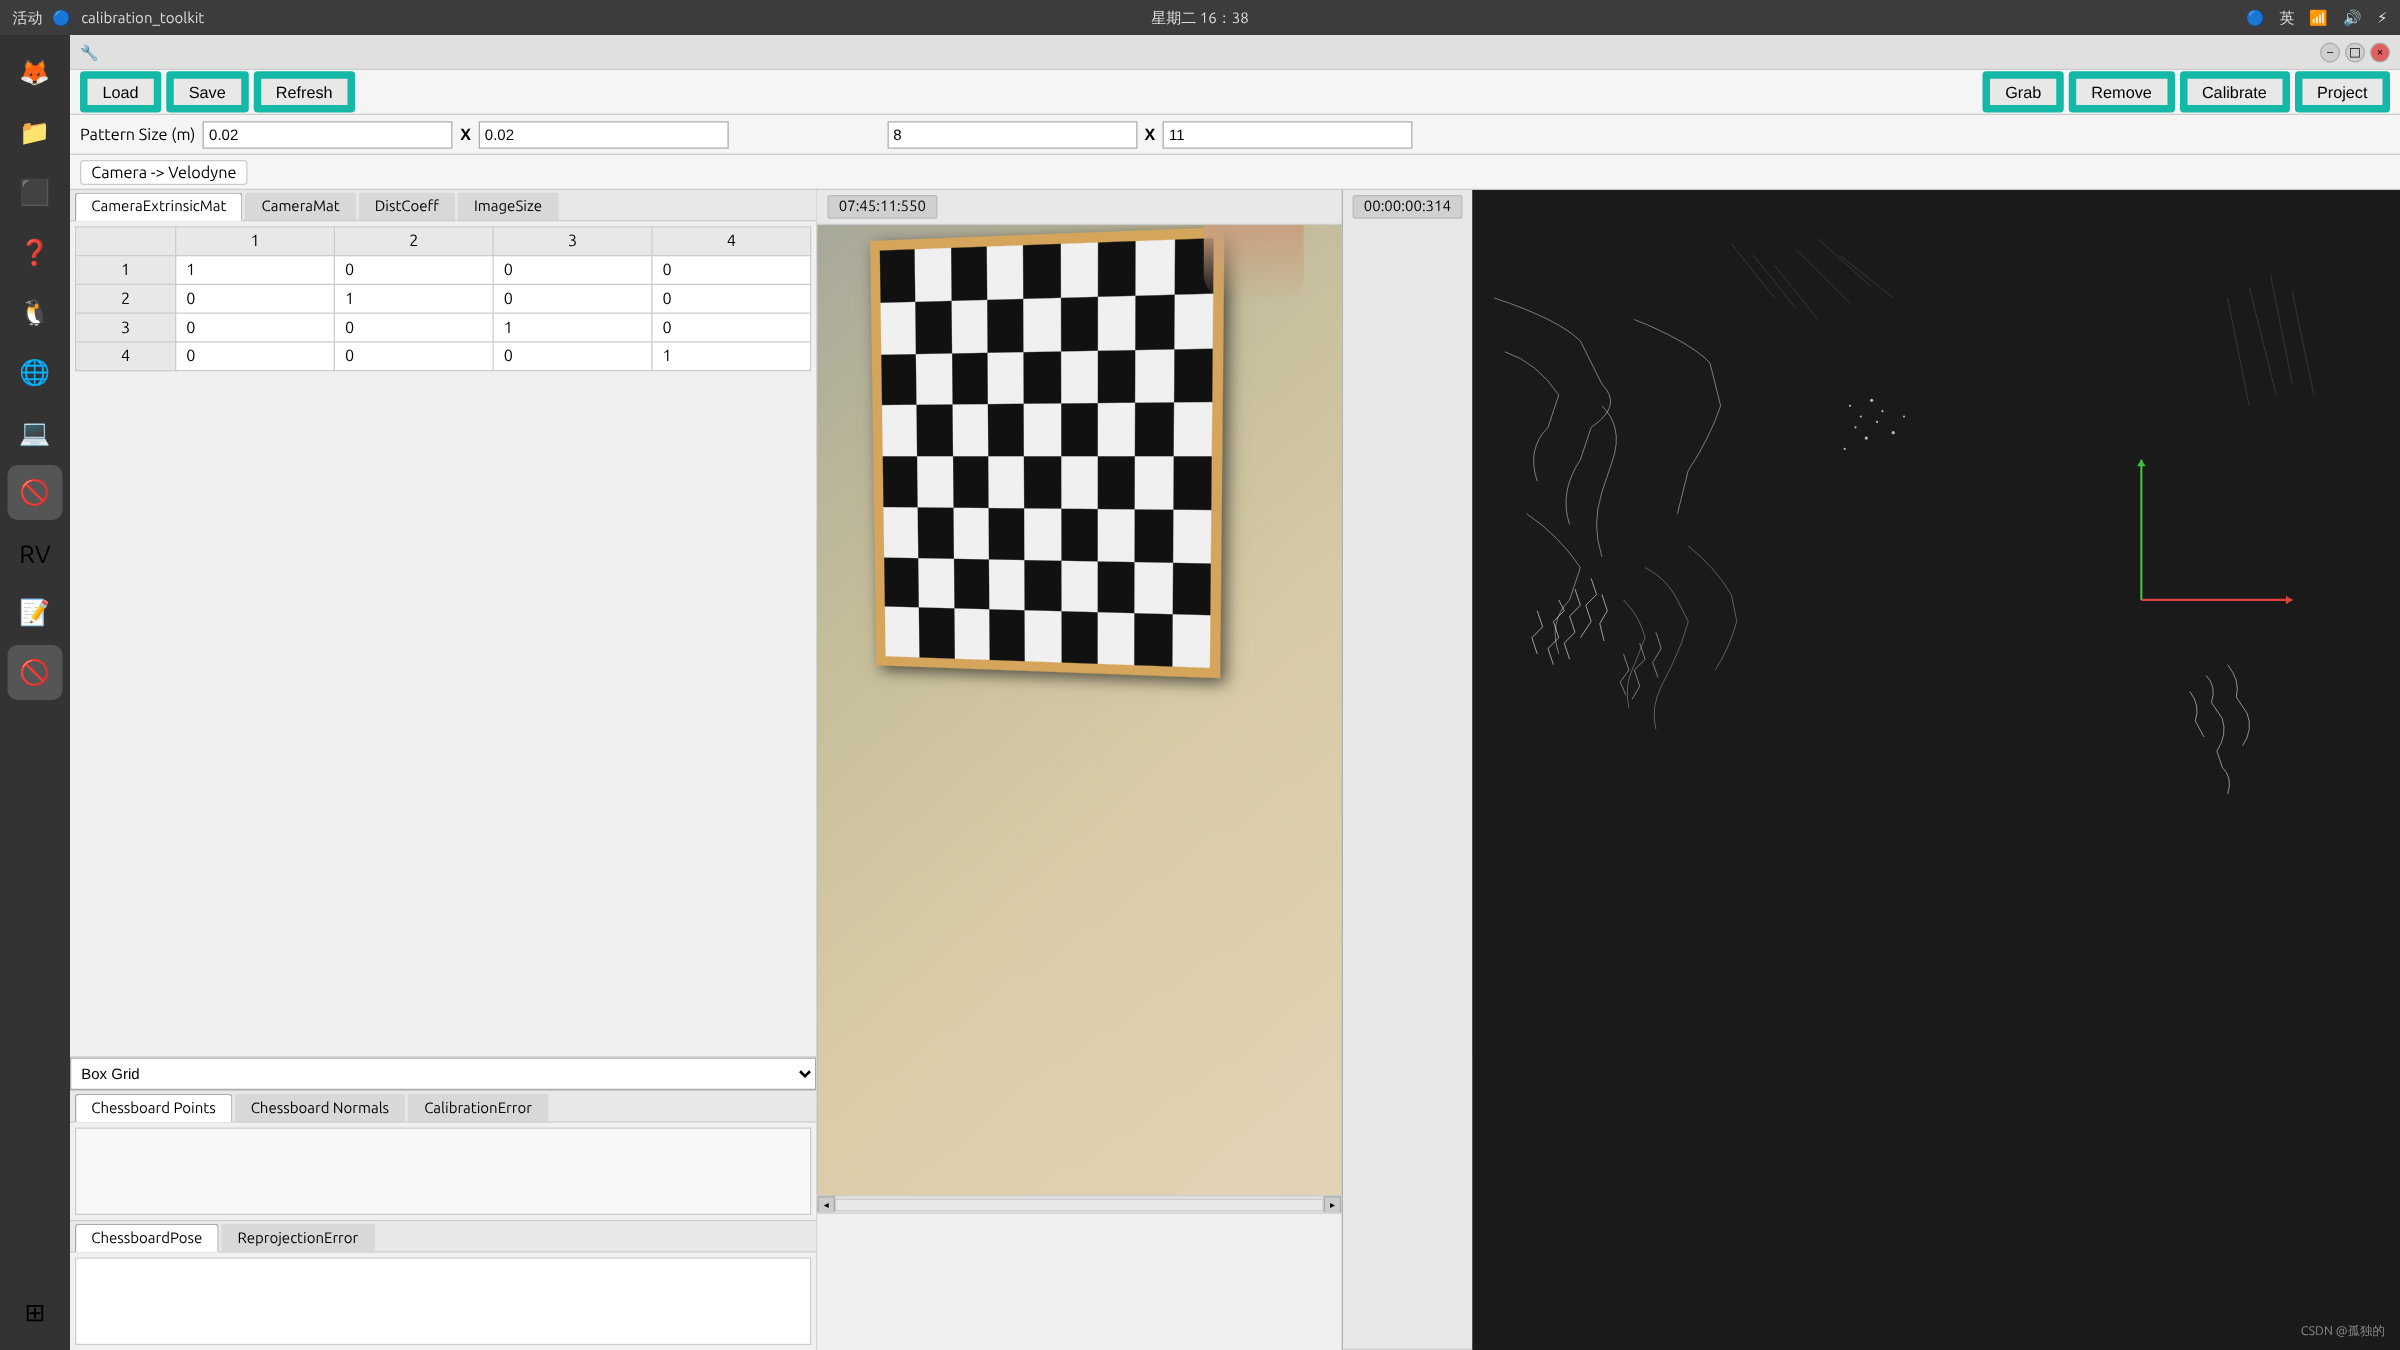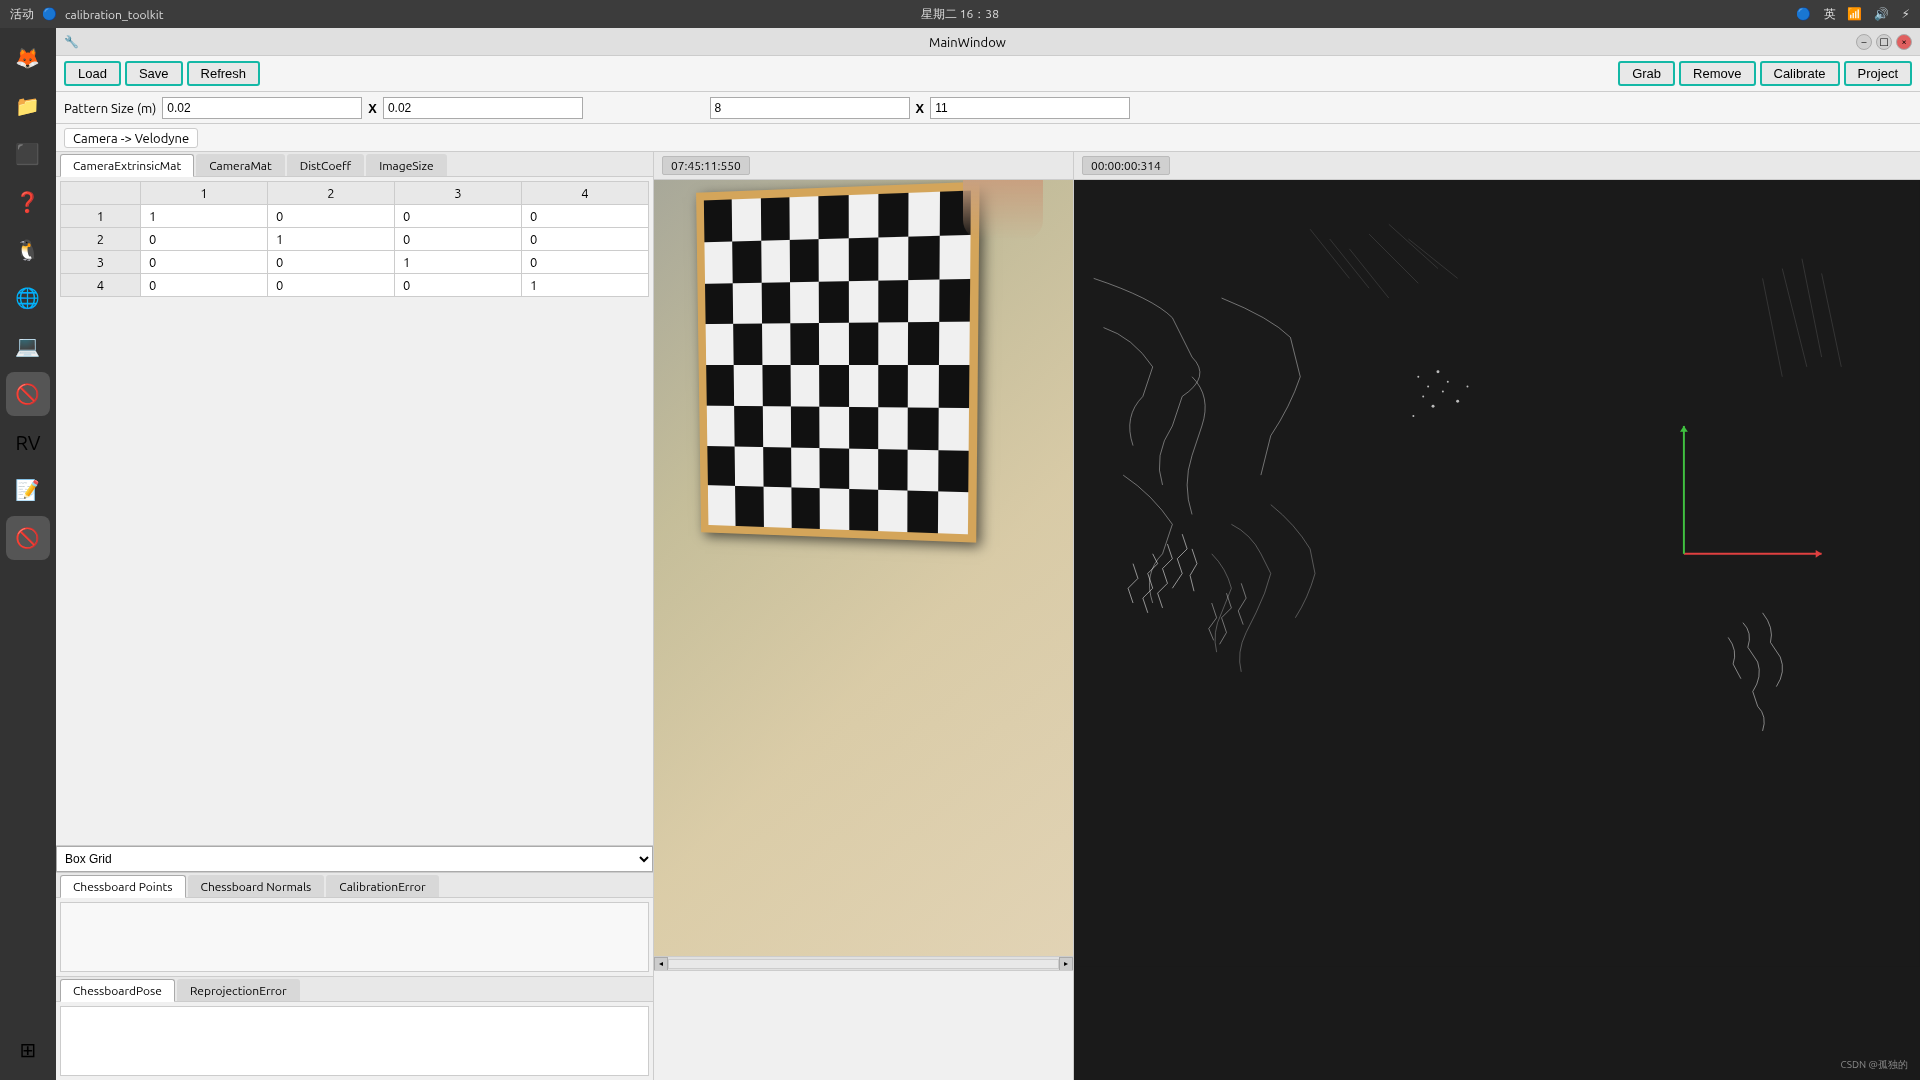--- a/index.html
+++ b/index.html
@@ -92,21 +92,21 @@
       background: #f5f5f5;
       display: flex;
       align-items: center;
       padding: 0 8px;
       gap: 4px;
       border-bottom: 1px solid #ccc;
     }
     .toolbar-btn {
       padding: 3px 12px;
       background: #e8e8e8;
-      border: 2px solid #14b8a6;
+      border: 6px solid #14b8a6;
       border-radius: 3px;
       cursor: pointer;
       font-size: 13px;
     }
     .toolbar-right {
       margin-left: auto;
       display: flex;
       align-items: center;
       gap: 4px;
     }
@@ -313,21 +313,21 @@
     .lower-video {
       height: 110px;
       background: #f0f0f0;
       border-top: 1px solid #ccc;
     }
 
     
     .right-panel {
       flex: 1;
       display: flex;
-      flex-direction: column;
+      flex-direction: row;
       background: #1a1a1a;
     }
     .right-panel-header {
       padding: 4px 8px;
       background: #e8e8e8;
       border-bottom: 1px solid #ccc;
       font-size: 12px;
     }
     .pointcloud-view {
       flex: 1;
@@ -386,21 +386,20 @@
     <div class="sidebar-icon">⊞</div>
   </div>
 </div>
 
 <div class="app-window">
 
   <div class="title-bar">
     <div class="title-bar-left">
       <span>🔧</span>
     </div>
-    <div class="title-bar-title">MainWindow</div>
     <div class="title-bar-controls">
       <div class="tb-btn">–</div>
       <div class="tb-btn">□</div>
       <div class="tb-btn" style="background:#e06060;">×</div>
     </div>
   </div>
 
   <div class="toolbar">
     <button class="toolbar-btn">Load</button>
     <button class="toolbar-btn">Save</button>

